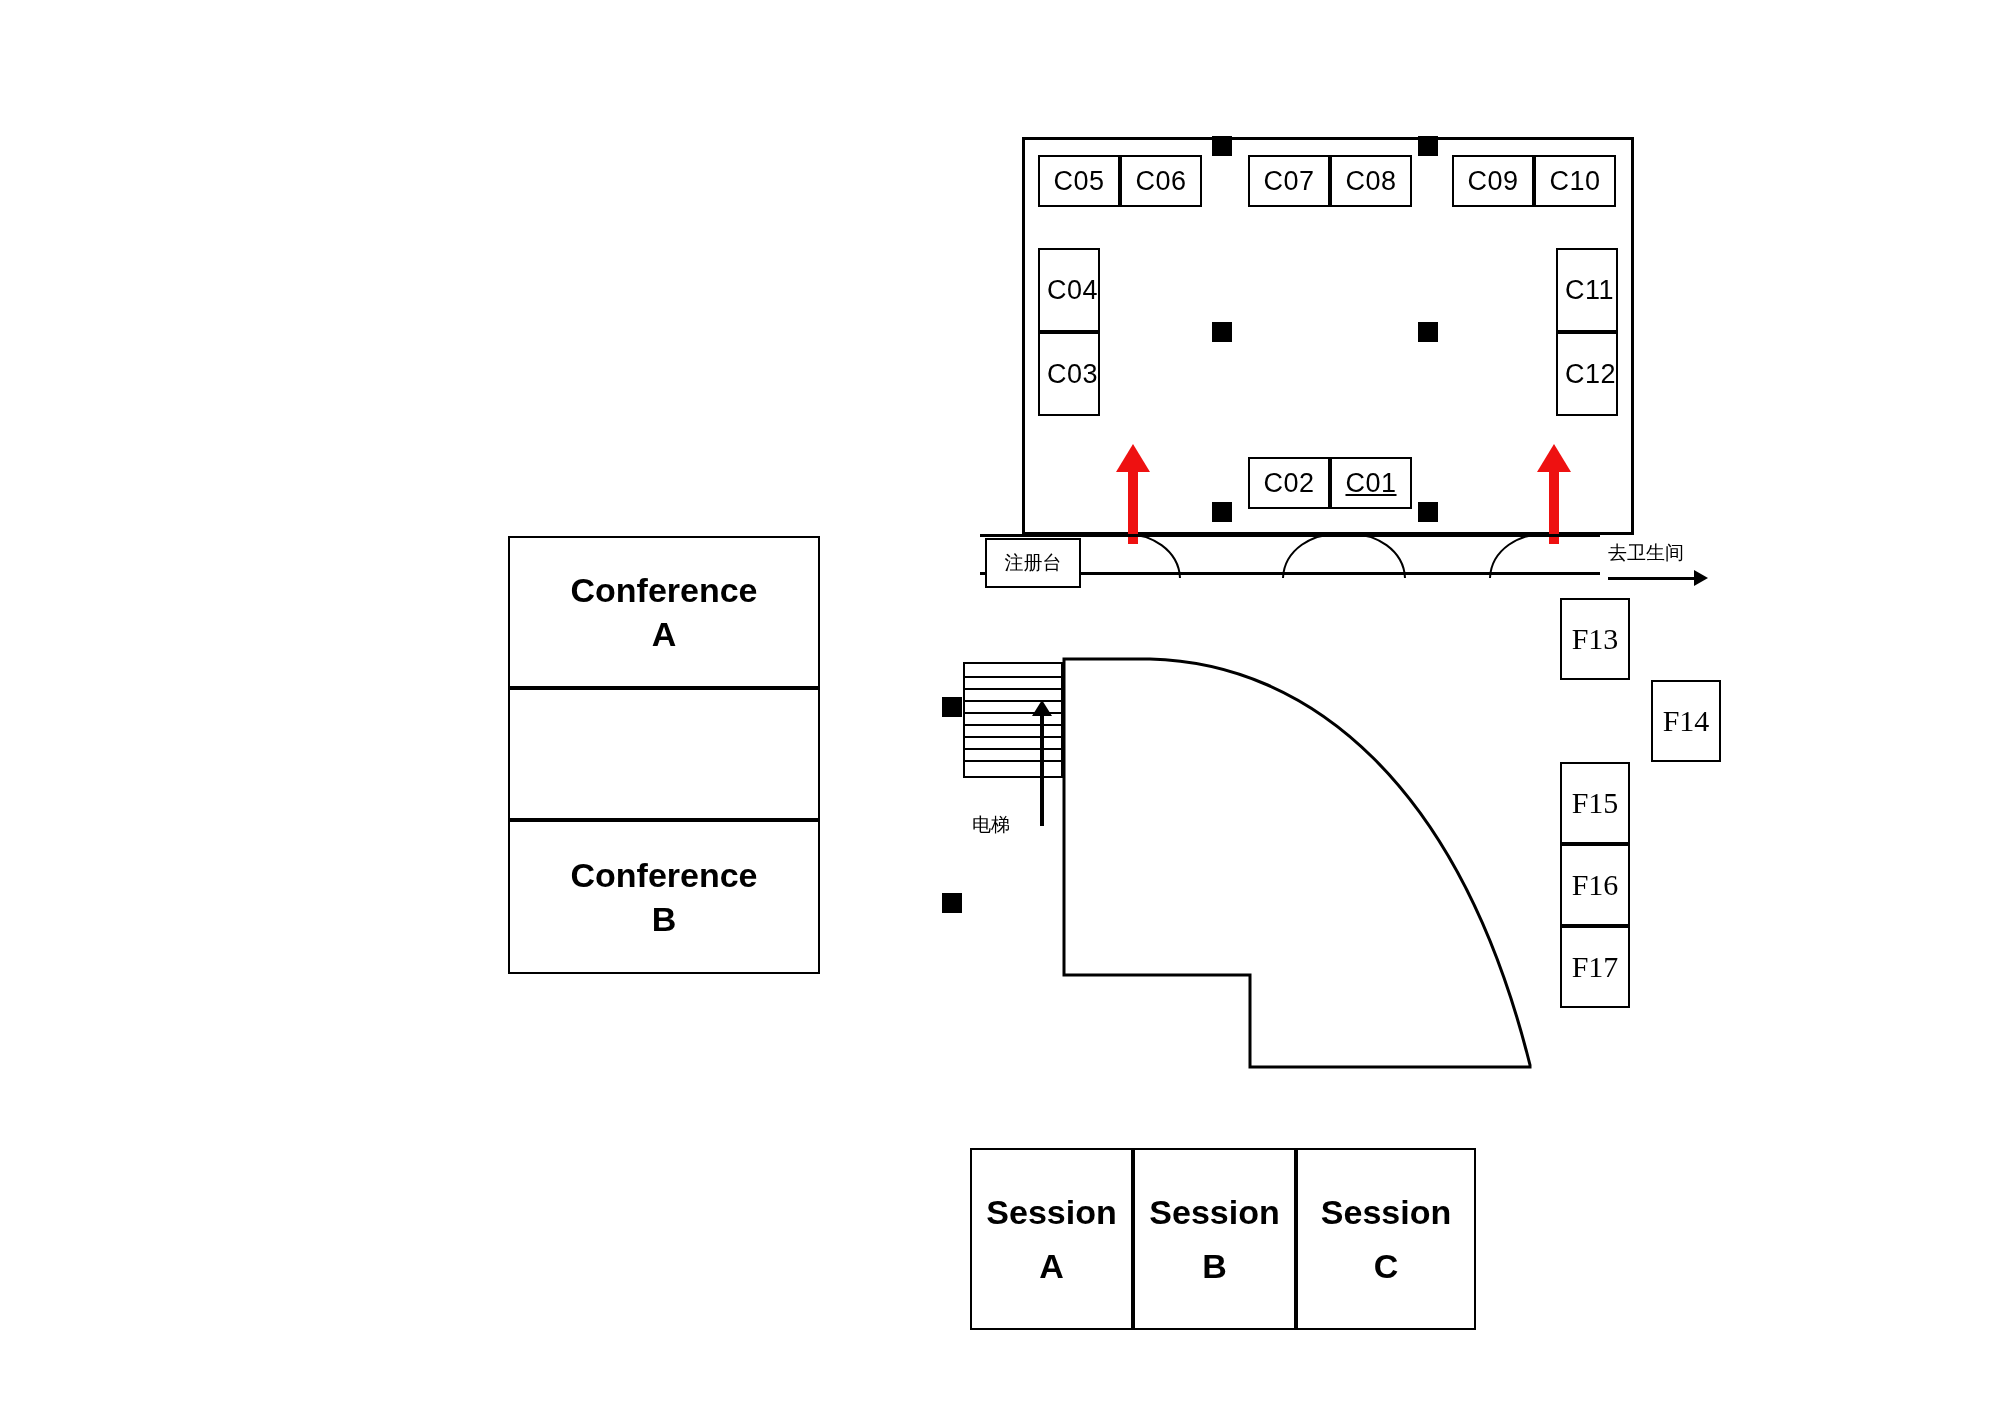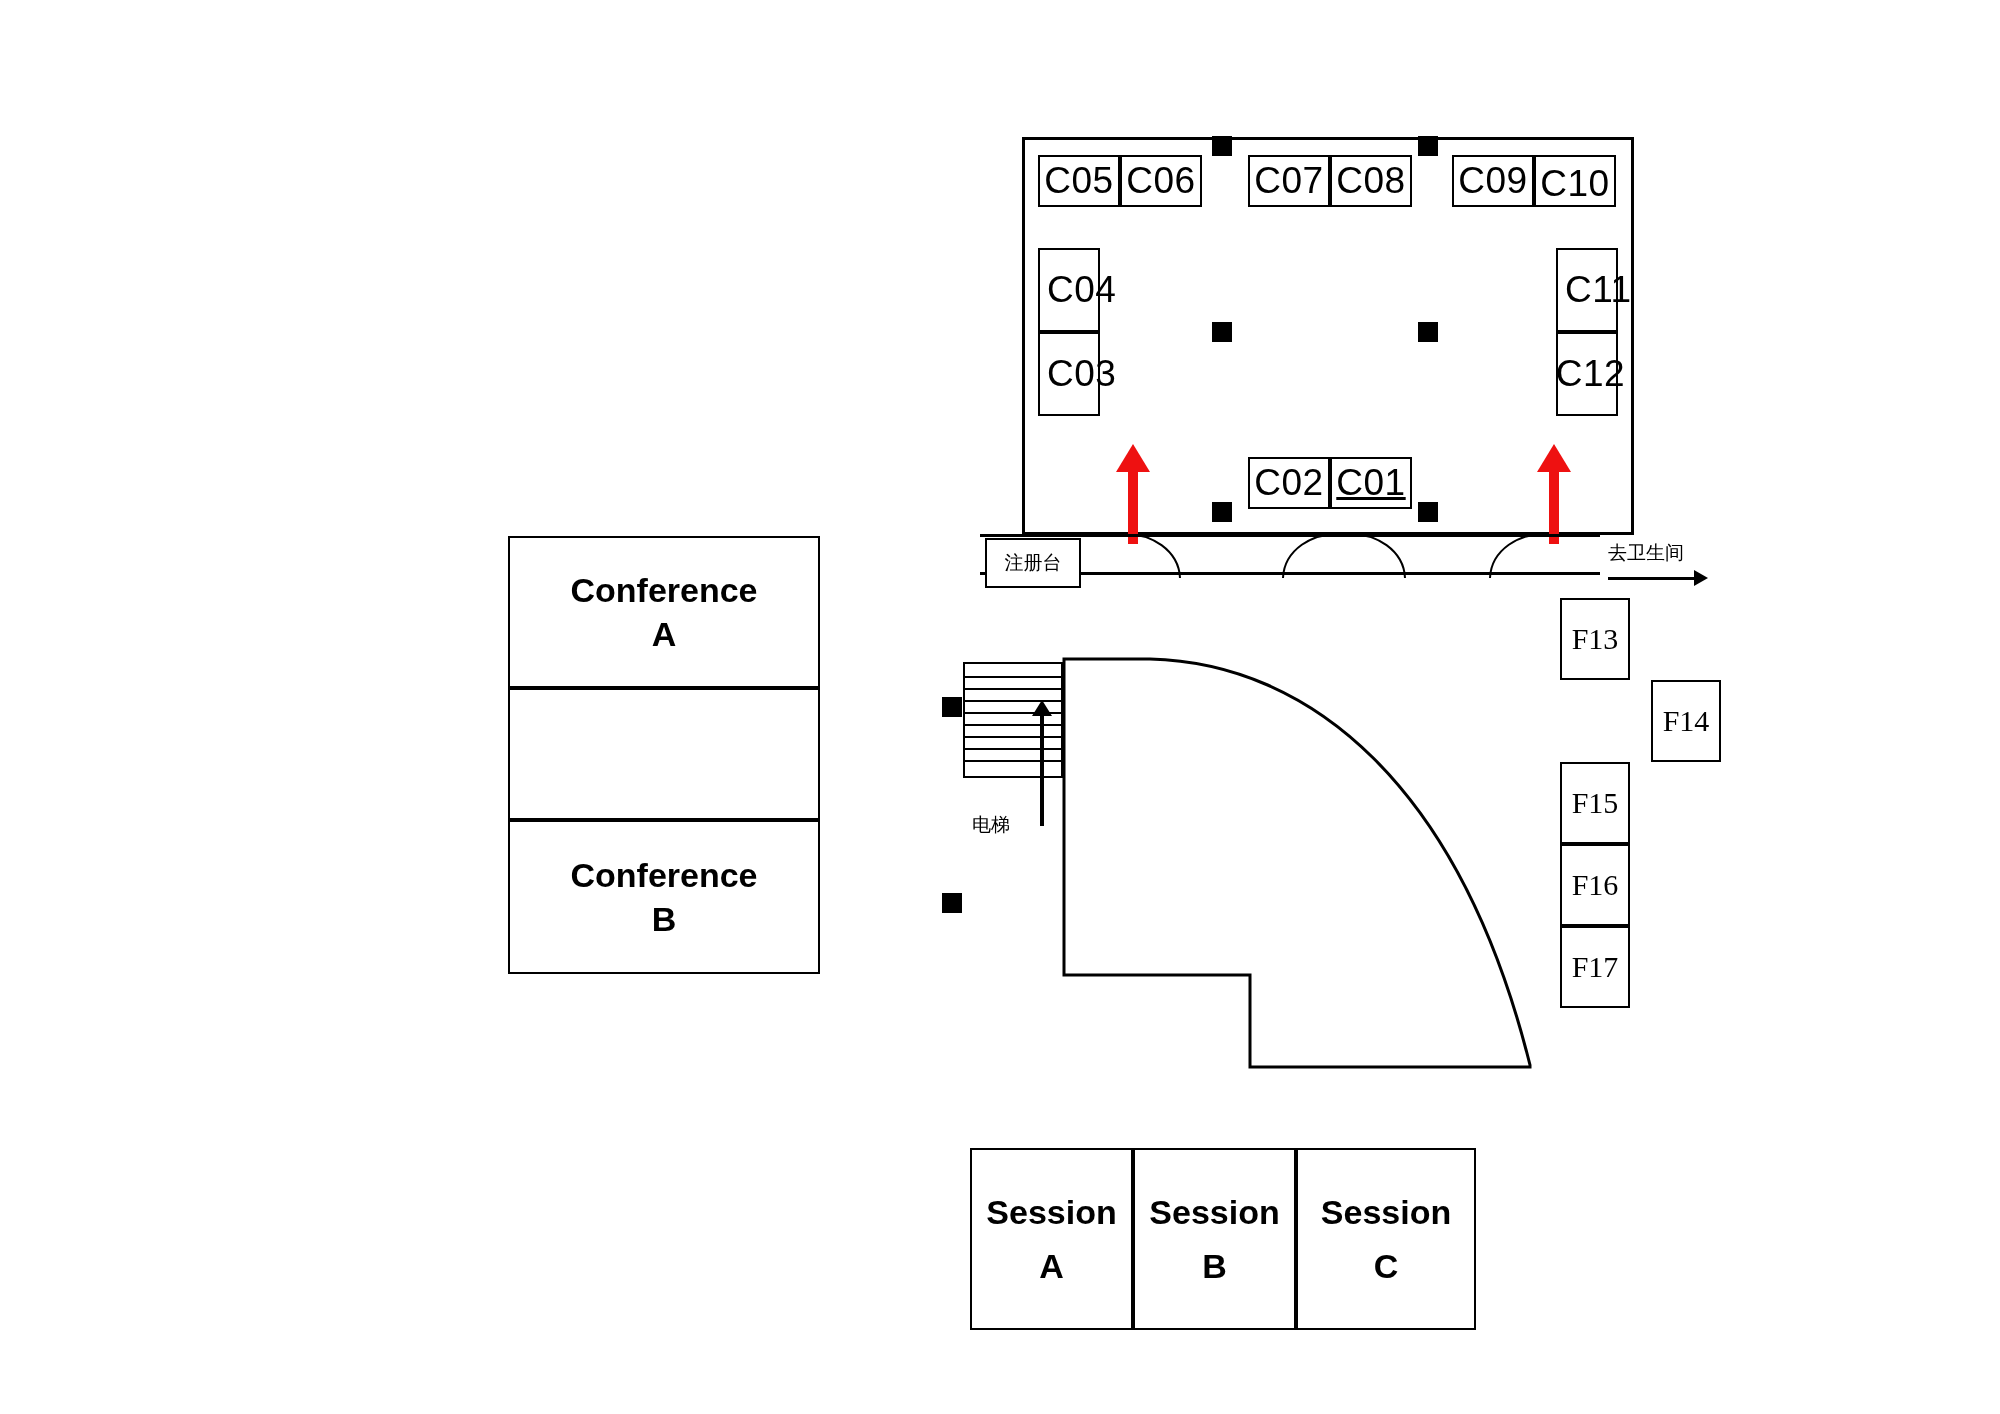--- a/index.html
+++ b/index.html
@@ -36,21 +36,21 @@
     box-sizing: border-box;
     border: 2px solid #000000;
     background: #ffffff;
     display: flex;
     align-items: center;
     justify-content: center;
     color: #000000;
   }
   .booth {
     font-family: "Liberation Sans", sans-serif;
-    font-size: 37px;
+    font-size: 27px;
     letter-spacing: 0.5px;
   }
   .fbooth {
     font-family: "Liberation Serif", serif;
     font-size: 30px;
   }
 
   
   #hall-outline {
     left: 1022px;
@@ -168,21 +168,21 @@
   <div class="abs box booth" style="left:1248px; top:155px; width:82px; height:52px;">
     <span>C07</span>
   </div>
   <div class="abs box booth" style="left:1330px; top:155px; width:82px; height:52px;">
     <span>C08</span>
   </div>
 
   <div class="abs box booth" style="left:1452px; top:155px; width:82px; height:52px;">
     <span>C09</span>
   </div>
-  <div class="abs box booth" style="left:1534px; top:155px; width:82px; height:52px;align-items:flex-end;">
+  <div class="abs box booth" style="left:1534px; top:155px; width:82px; height:52px;">
     <span>C10</span>
   </div>
 
   <div class="abs box booth" style="left:1038px; top:248px; width:62px; height:84px; justify-content:flex-start; padding-left:7px;">
     <span>C04</span>
   </div>
   <div class="abs box booth" style="left:1038px; top:332px; width:62px; height:84px; justify-content:flex-start; padding-left:7px;">
     <span>C03</span>
   </div>
 

